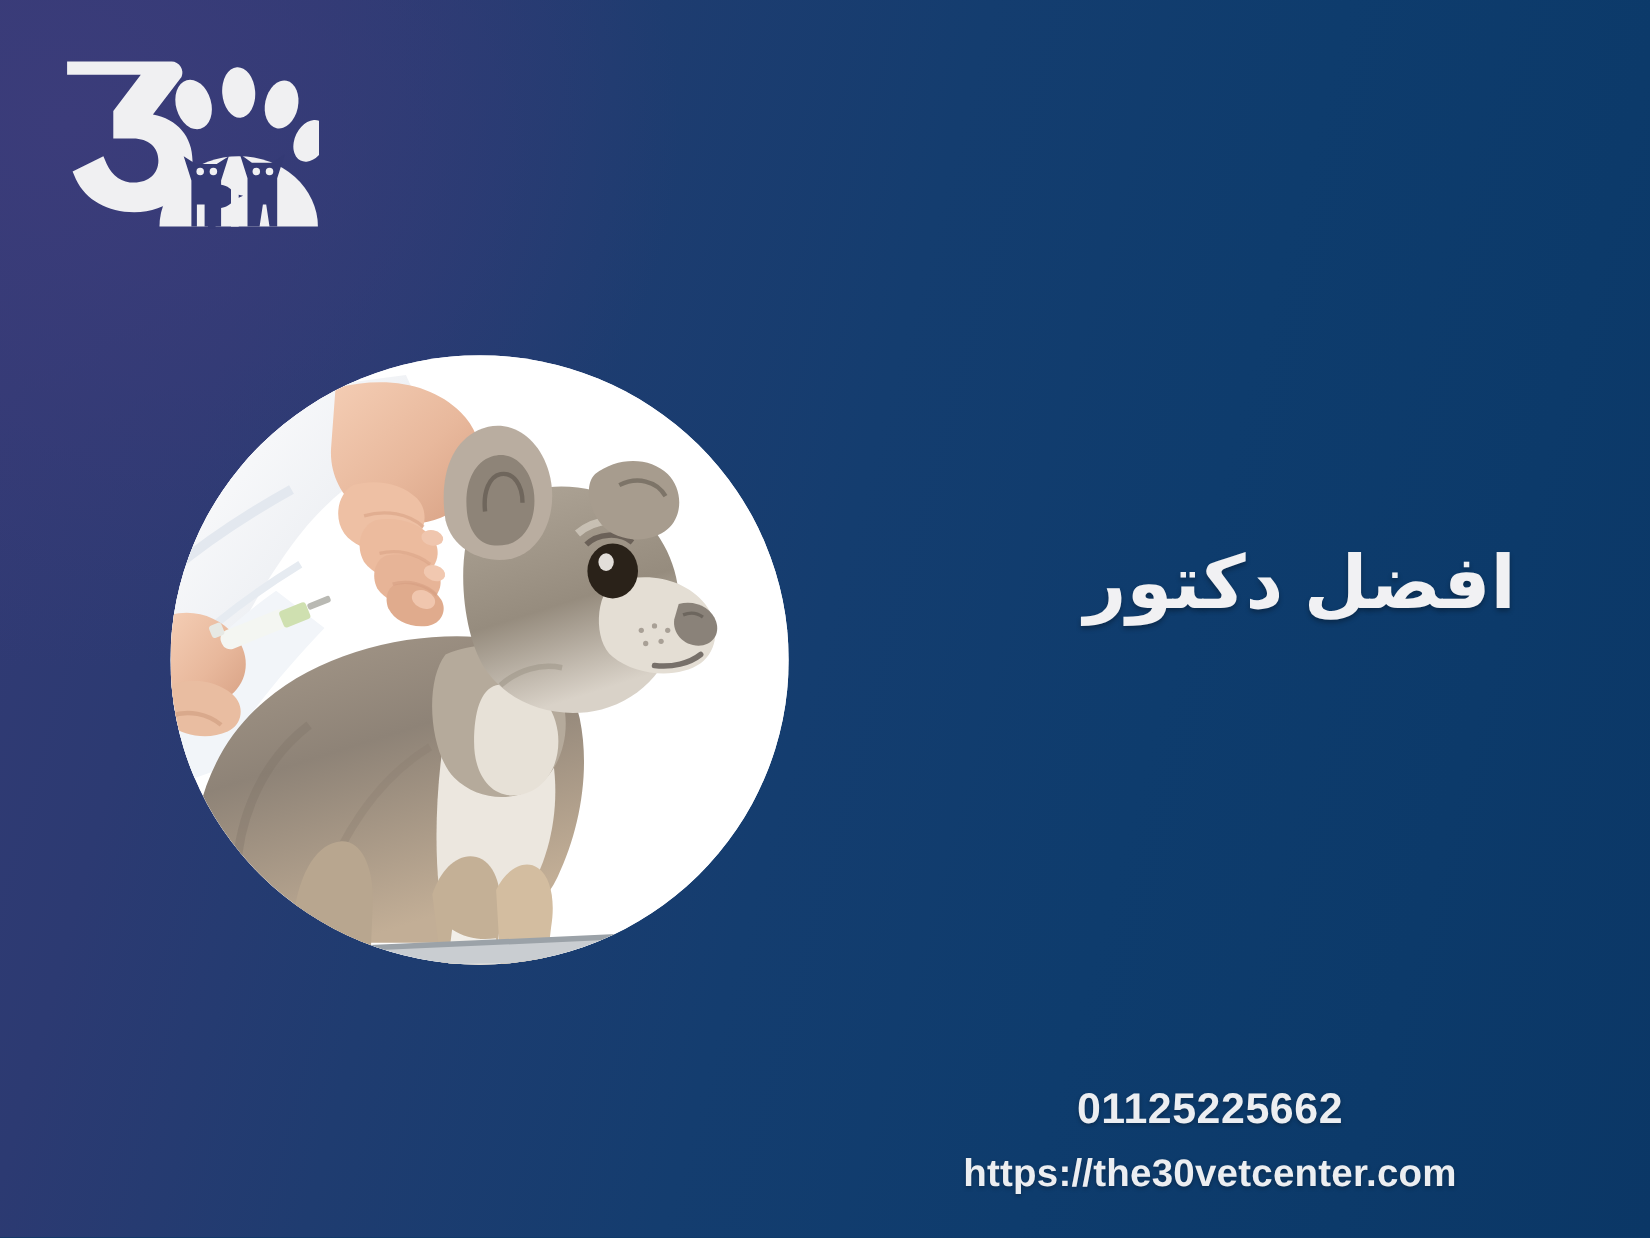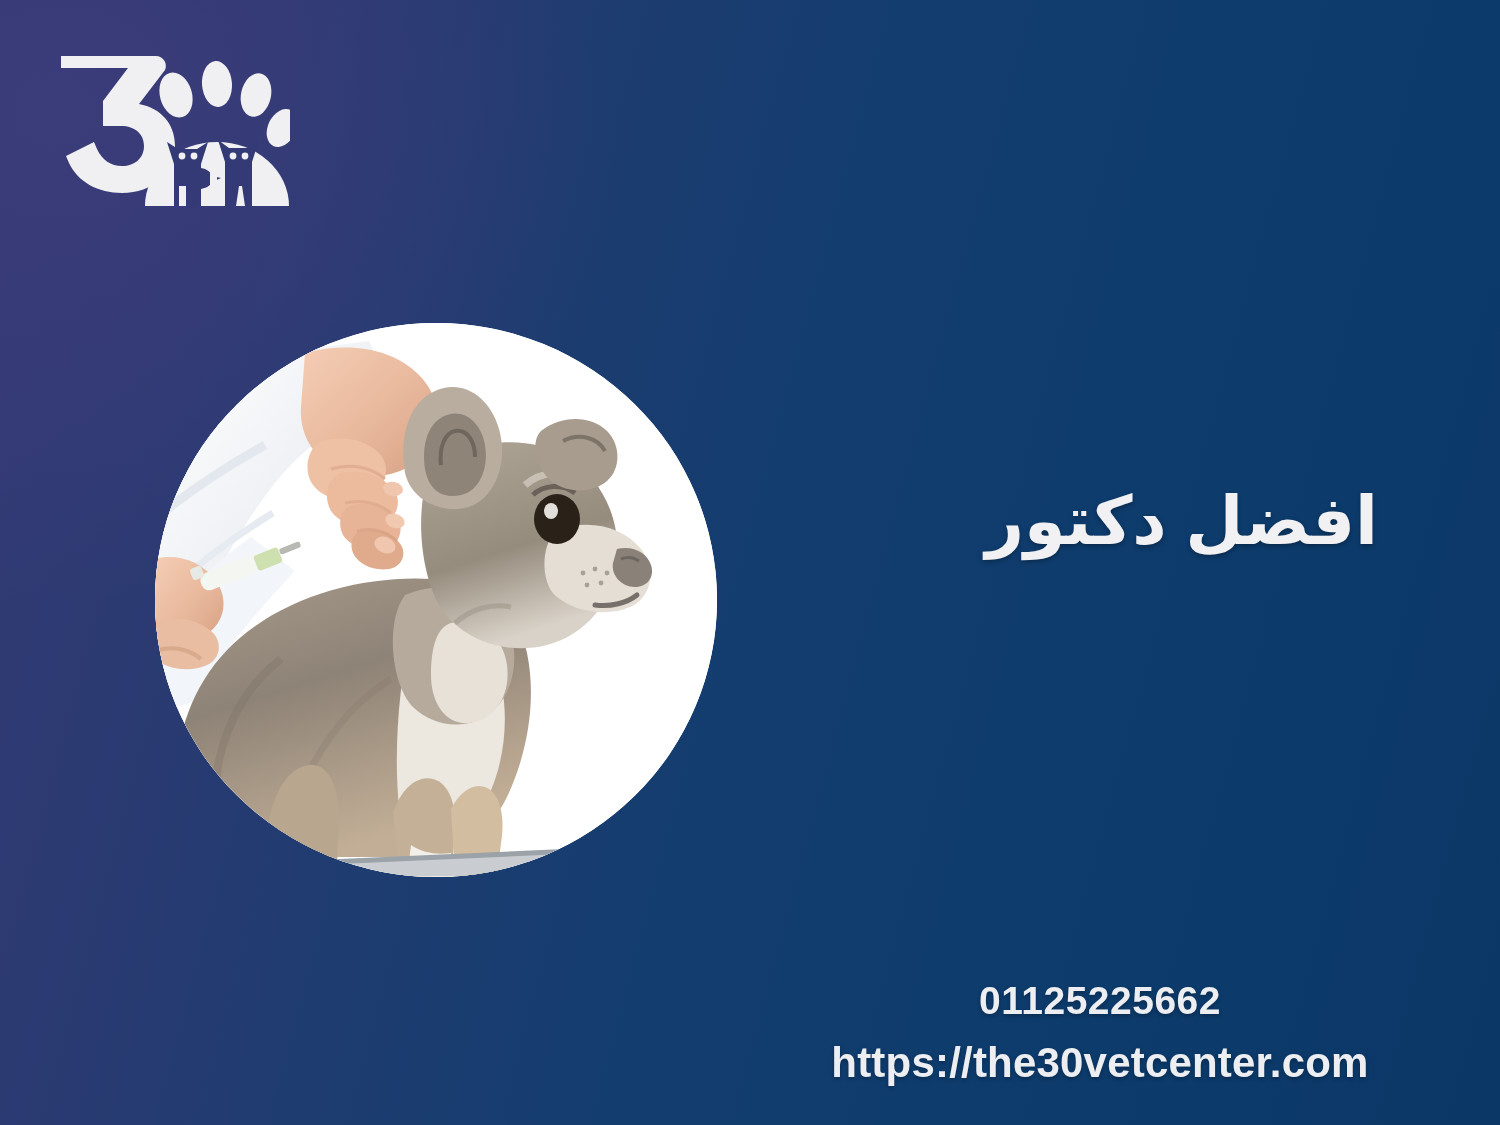--- a/index.html
+++ b/index.html
@@ -50,21 +50,21 @@
     border-radius:50%;
     overflow:hidden;
     background:#ffffff;
   }
   .photo-circle svg { display:block; width:100%; height:100%; }
 
   
   .headline {
     position:absolute;
     right:122px;
-    top:476px;
+    top:486px;
     width:700px;
     text-align:right;
     direction:rtl;
     color:#f1f1f3;
     font-size:67px;
     font-weight:bold;
     line-height:1.33;
     letter-spacing:0px;
     text-shadow:0 2px 5px rgba(0,0,0,0.30);
   }
@@ -82,21 +82,21 @@
   .phone {
     display:block;
     font-size:39px;
     font-weight:bold;
     letter-spacing:0.5px;
     margin-bottom:16px;
     text-shadow:0 2px 4px rgba(0,0,0,0.28);
   }
   .site {
     display:block;
-    font-size:42px;
+    font-size:35px;
     font-weight:bold;
     letter-spacing:0.2px;
     text-shadow:0 2px 4px rgba(0,0,0,0.28);
   }
 </style>
 </head>
 <body>
 
 <div class="banner">
 

